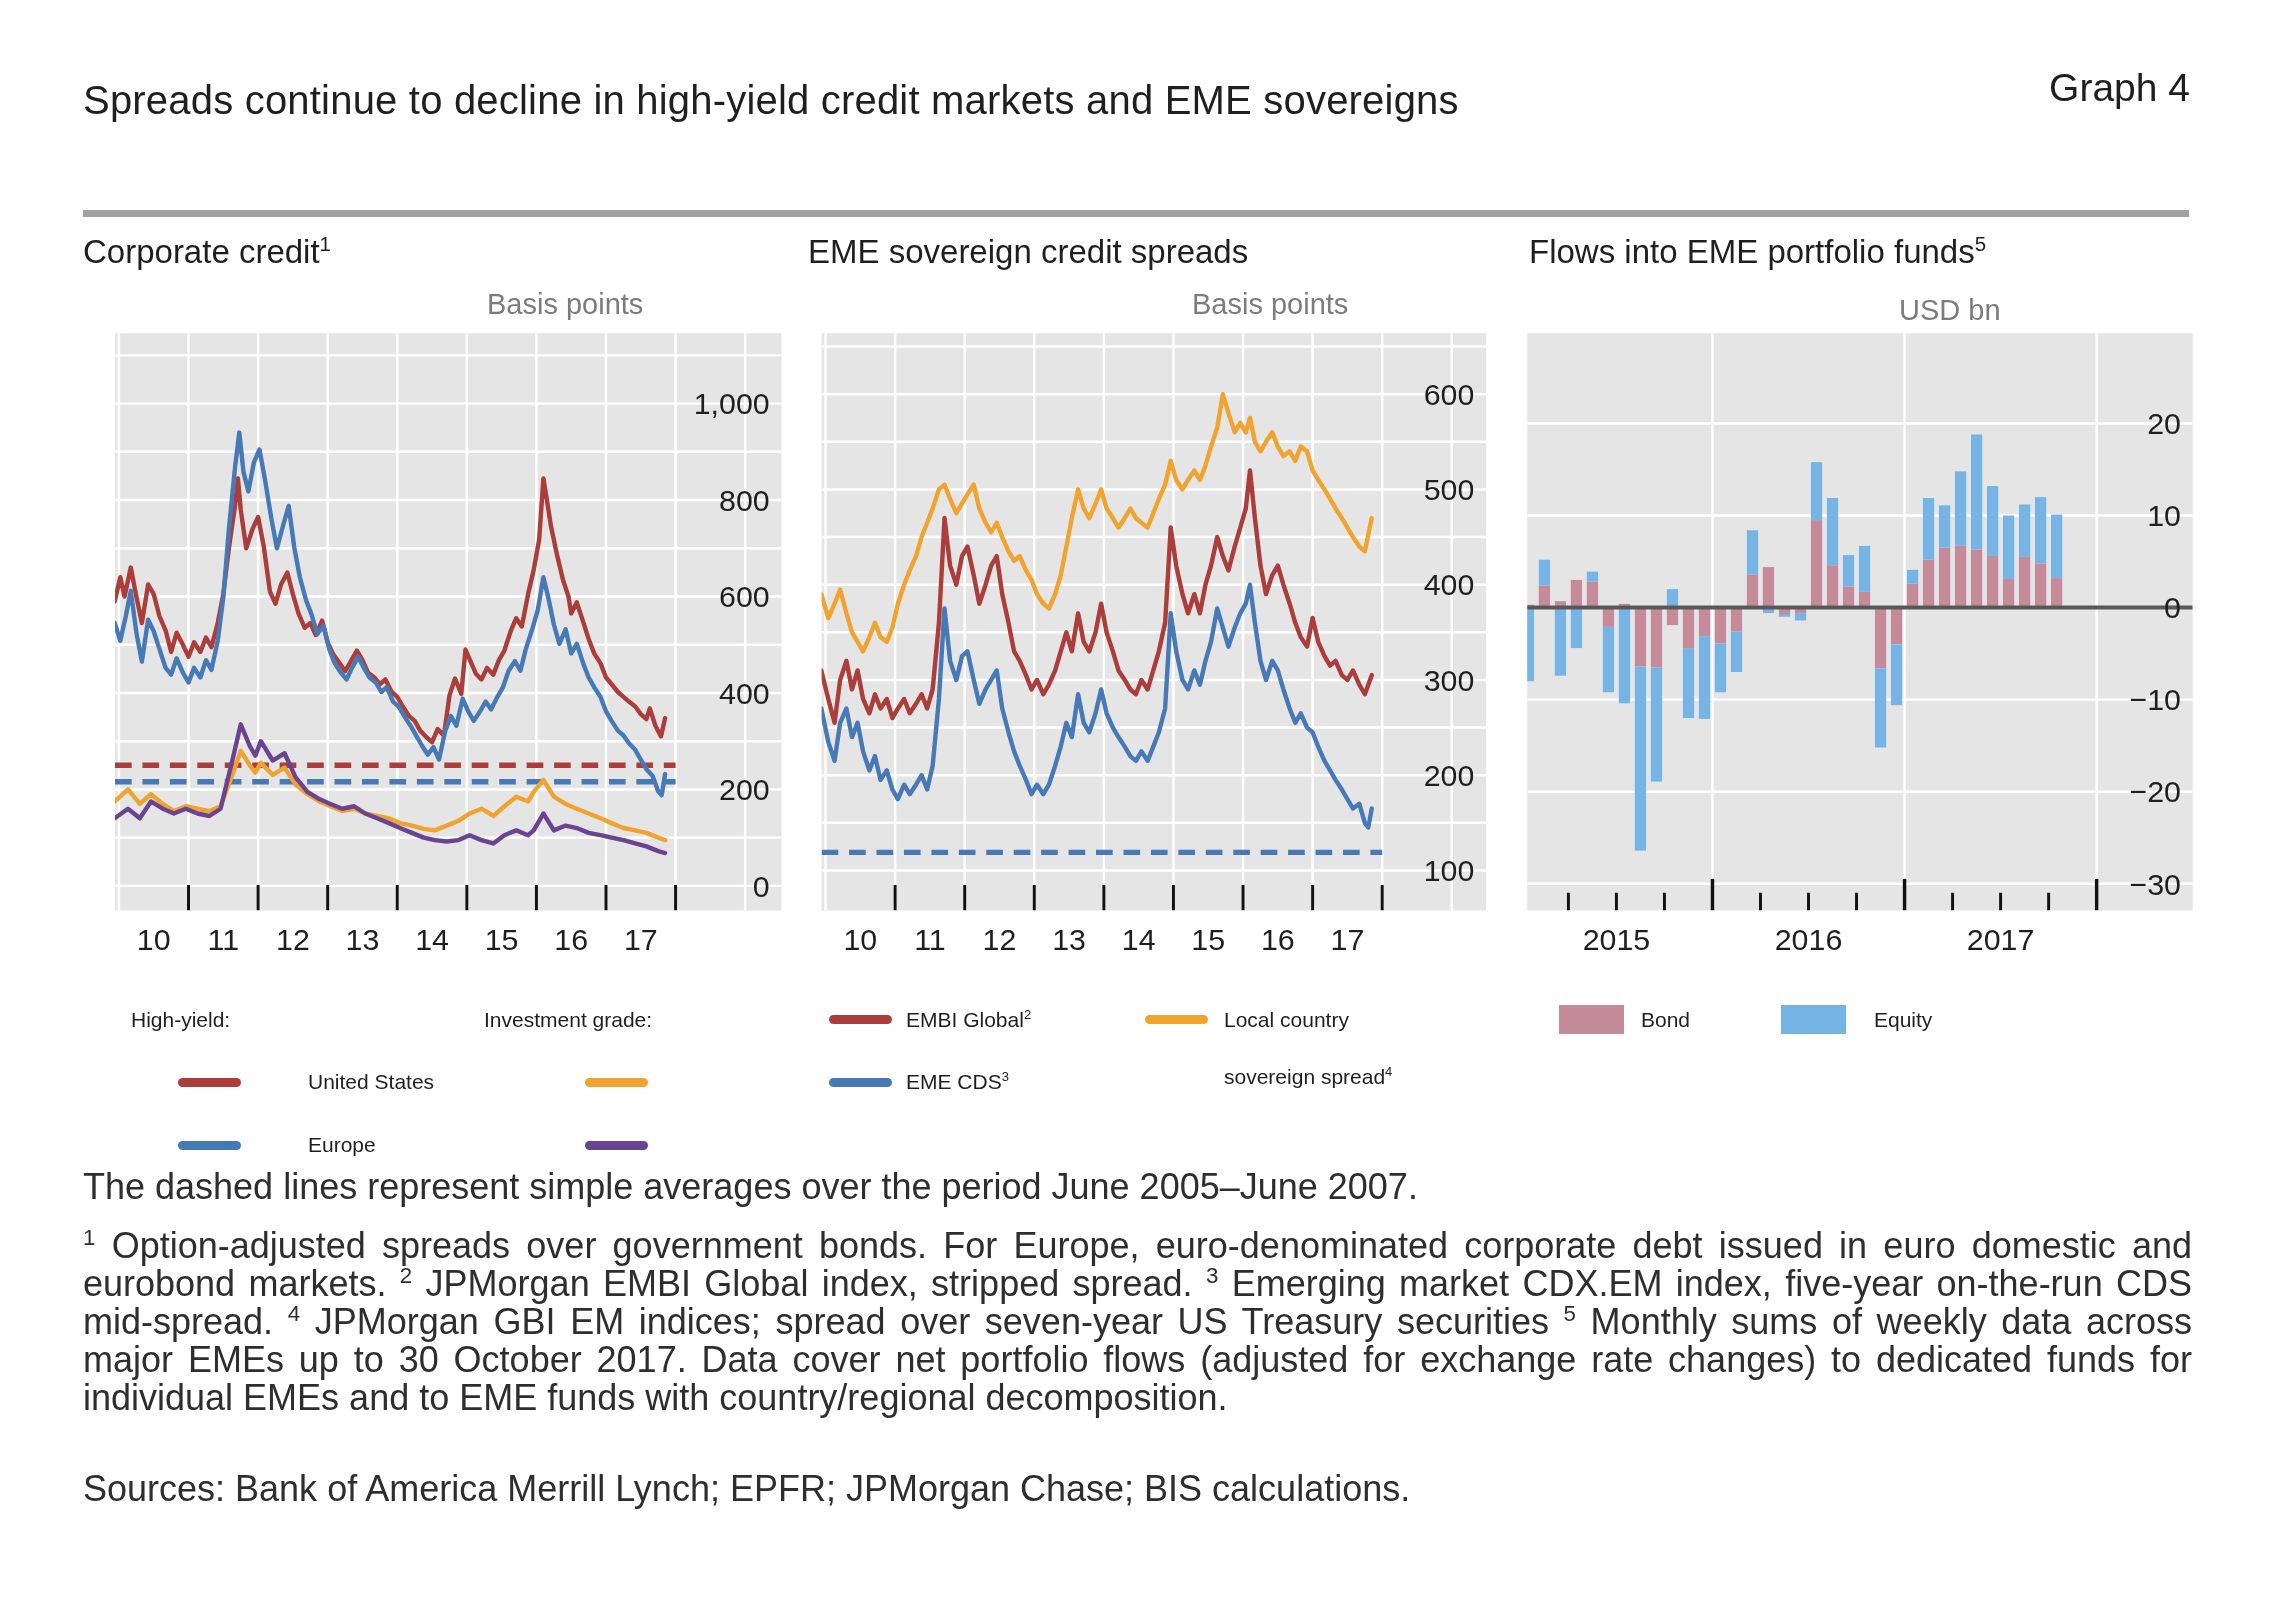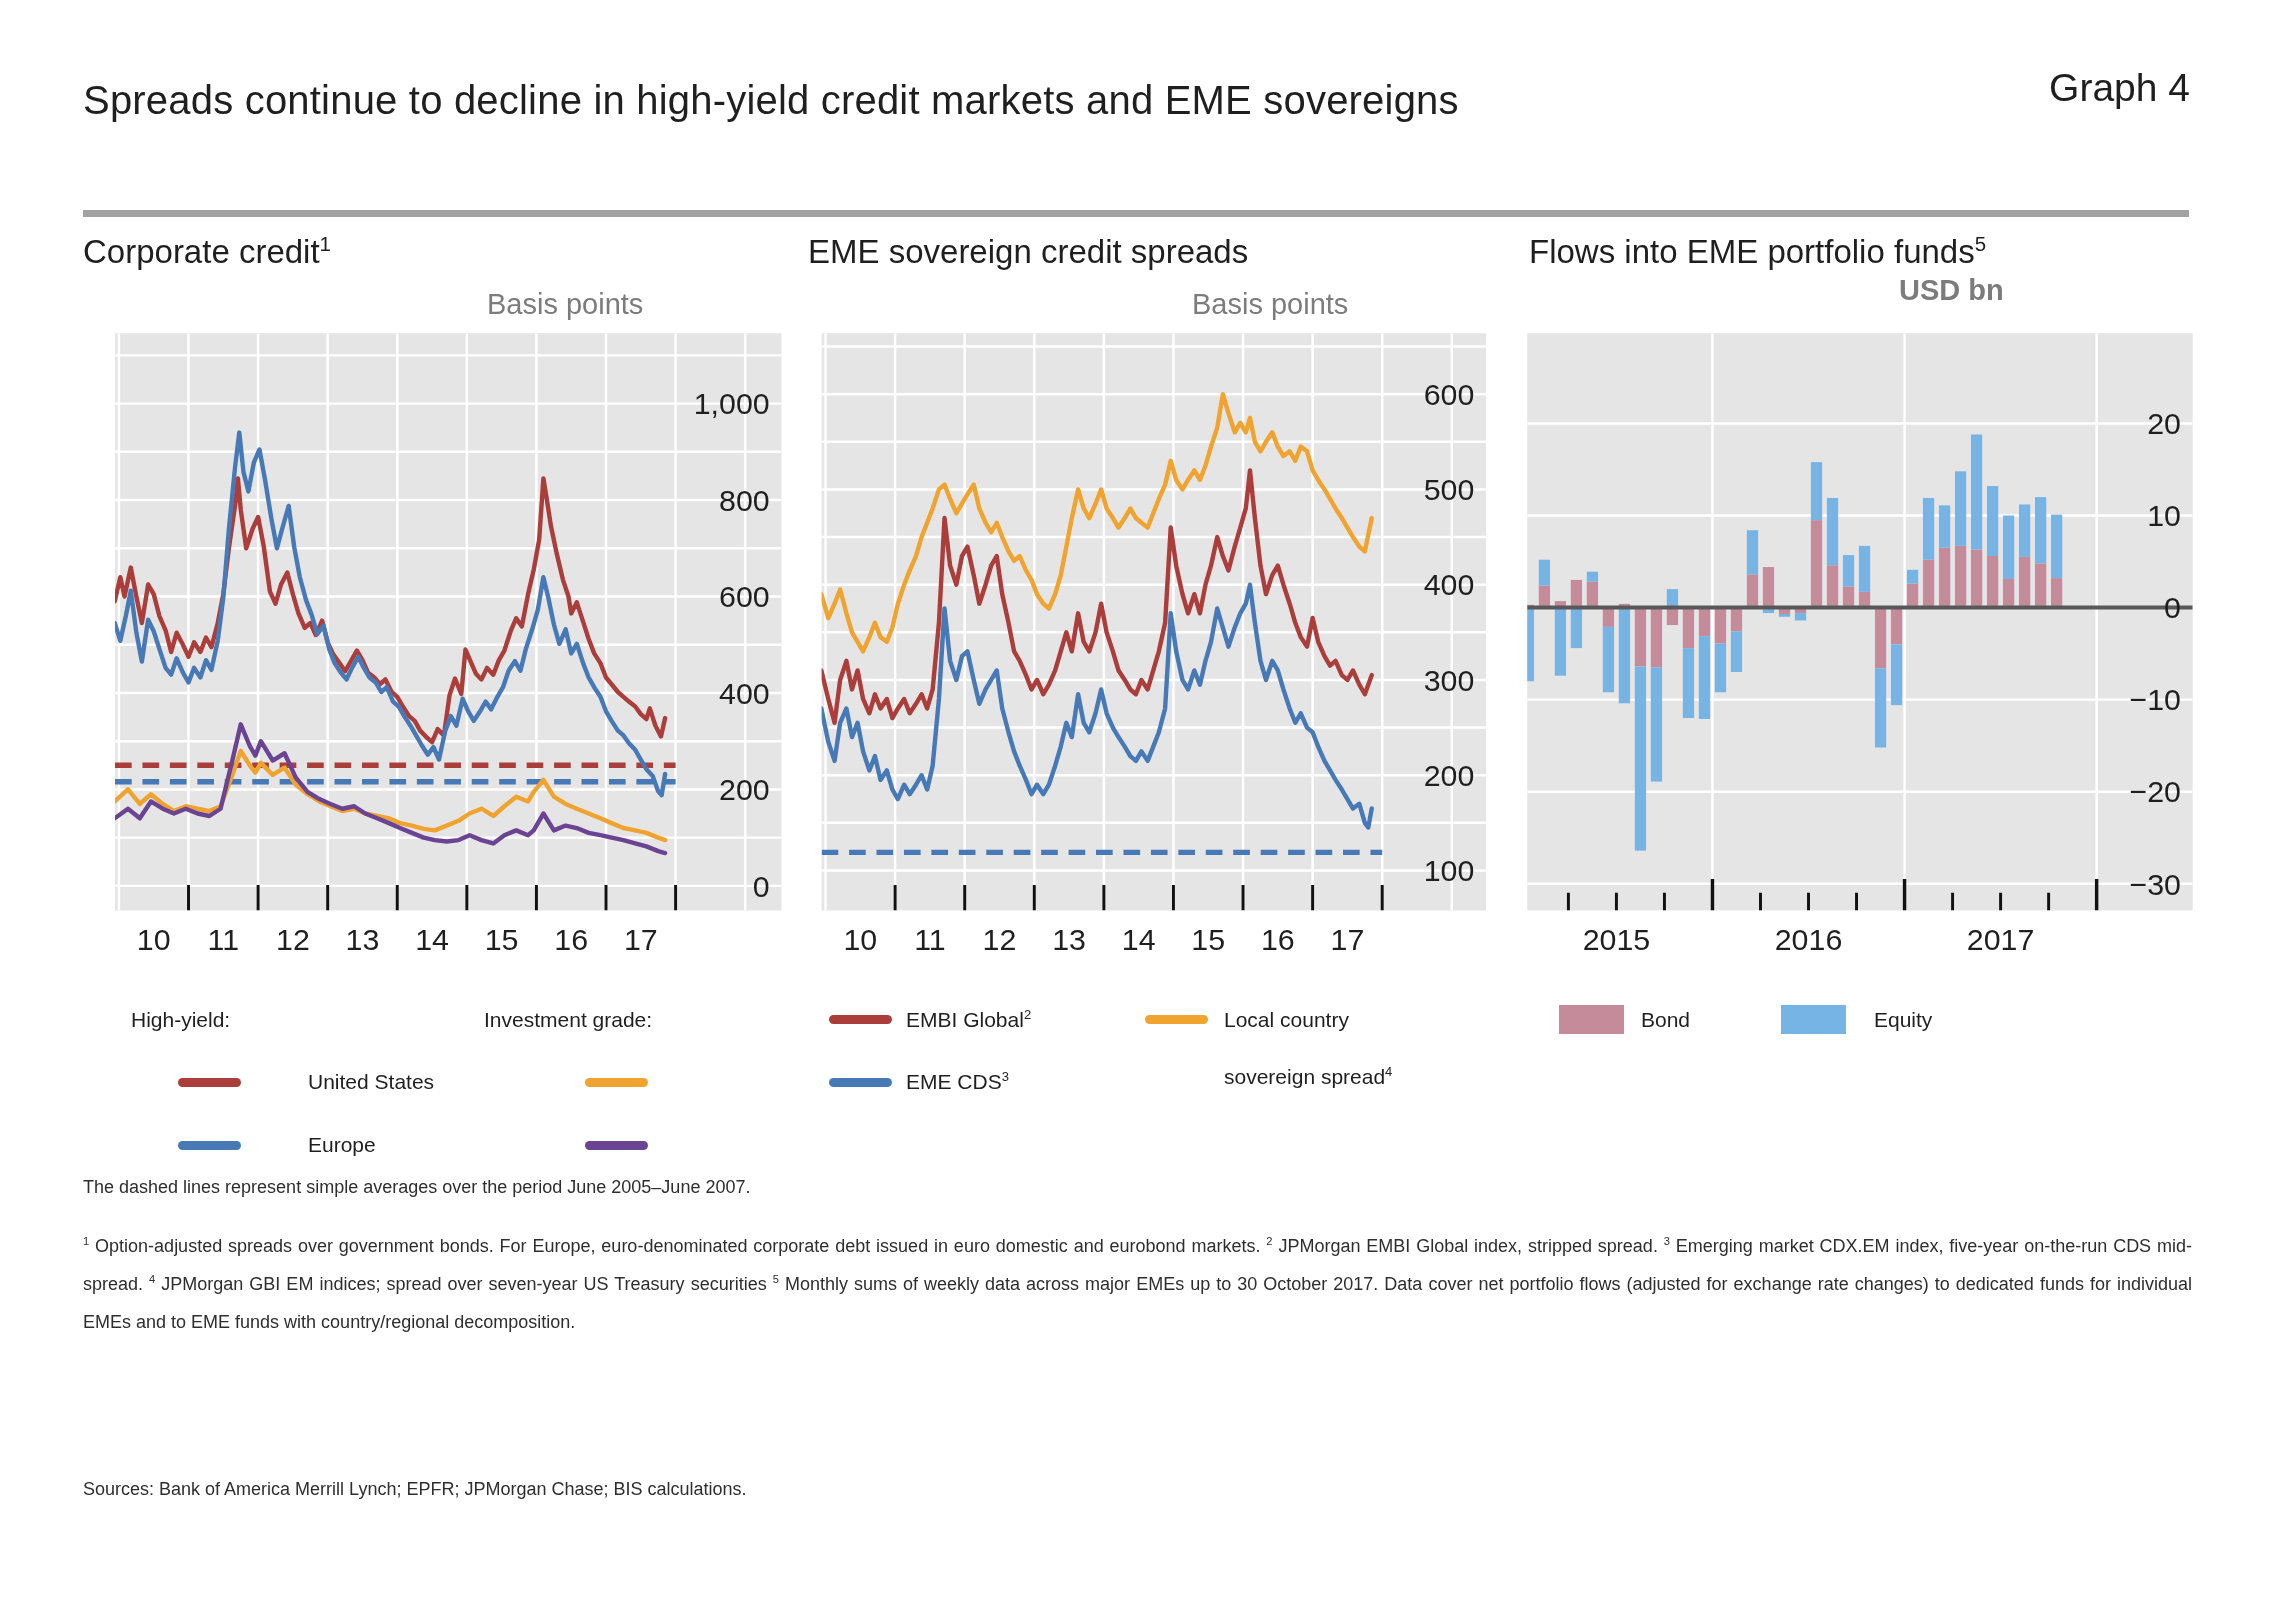--- a/index.html
+++ b/index.html
@@ -10,39 +10,39 @@
   }
   .abs{position:absolute;}
   .title{font-size:40px;letter-spacing:0.2px;}
   .graphlabel{font-size:39px;text-align:right;}
   .rule{background:#a2a2a2;height:6.9px;}
   .ptitle{font-size:33px;}
   .unit{font-size:29px;color:#7c7c7c;}
   .leg{font-size:21px;line-height:35px;white-space:nowrap;}
   .swatch-line{position:absolute;width:63px;height:8.8px;border-radius:4.9px;}
   .swatch-rect{position:absolute;width:65px;height:29px;}
-  .note,.foot,.sources{font-size:18px;line-height:38px;color:#2e2e2e;}
+  .note,.foot,.sources{font-size:36px;line-height:38px;color:#2e2e2e;}
   .foot{text-align:justify;}
   sup{font-size:62%;line-height:0;}
   svg text{font-family:"Liberation Sans", sans-serif;}
 </style>
 </head>
 <body>
 
 <div class="abs title" style="left:83px;top:78px;">Spreads continue to decline in high-yield credit markets and EME sovereigns</div>
 <div class="abs graphlabel" style="left:1941px;top:66px;width:249px;">Graph 4</div>
 <div class="abs rule" style="left:83px;top:210px;width:2106px;"></div>
 
 <div class="abs ptitle" style="left:83px;top:233px;">Corporate credit<sup>1</sup></div>
 <div class="abs ptitle" style="left:808px;top:233px;">EME sovereign credit spreads</div>
 <div class="abs ptitle" style="left:1529px;top:233px;">Flows into EME portfolio funds<sup>5</sup></div>
 
 <div class="abs unit" style="left:487px;top:288px;width:294px;">Basis points</div>
 <div class="abs unit" style="left:1192px;top:288px;width:294px;">Basis points</div>
-<div class="abs unit" style="left:1899px;top:274px;width:294px;font-weight:bold;">USD bn</div>
+<div class="abs unit" style="left:1899px;top:294px;width:294px;">USD bn</div>
 
 <svg id="charts" class="abs" style="left:0;top:0;" width="2293" height="1620" viewBox="0 0 2339 1653">
     <g>
       <clipPath id="clip0">
         <rect x="117" y="340" width="680" height="589"></rect>
       </clipPath>
       <rect x="117" y="340" width="680" height="589" fill="#e5e5e5"></rect>
       <g clip-path="url(#clip0)">
         <line x1="117" x2="797" y1="903.9047619047619" y2="903.9047619047619" stroke="#ffffff" stroke-width="2.5"></line>
         <line x1="117" x2="797" y1="854.6984126984127" y2="854.6984126984127" stroke="#ffffff" stroke-width="2.5"></line>

